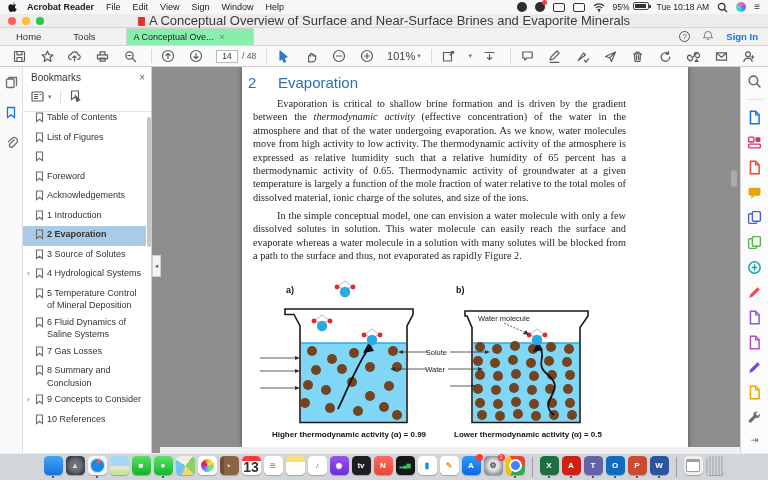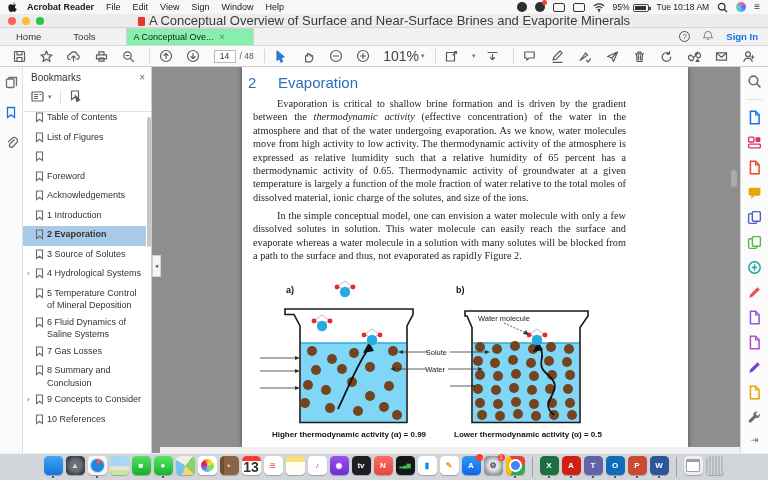--- a/index.html
+++ b/index.html
@@ -38,21 +38,21 @@
   .help-circ { width:11px; height:11px; border:1px solid #555; border-radius:50%; font-size:8px; color:#555; display:flex; align-items:center; justify-content:center; }
   .signin { color:#1473e6; font-weight:bold; font-size:9.5px; }
 
   
   #toolbar { position:absolute; top:46px; left:0; right:0; height:21px; background:#fafafa; border-bottom:1px solid #cdcdcd; display:flex; align-items:center; padding:0 12px; z-index:27; }
   .ti { width:15px; height:15px; display:flex; align-items:center; justify-content:center; margin-right:13px; }
   .ti svg { stroke:#5c5c5c; fill:none; stroke-width:1.2; stroke-linecap:round; stroke-linejoin:round; }
   .tdiv { width:1px; height:14px; background:#d8d8d8; margin:0 9px 0 0; }
   #page-input { width:22px; height:13px; border:1px solid #b9b9b9; font-size:8.5px; text-align:center; color:#333; margin-right:4px; background:#fff; }
   .pagetotal { font-size:8.5px; color:#555; margin-right:10px; white-space:nowrap; }
-  .zoomlabel { font-size:14px; color:#444; margin-right:2px; }
+  .zoomlabel { font-size:11px; color:#444; margin-right:2px; }
   .caret { font-size:7px; color:#777; margin-right:10px; }
   #toolbar .spacer { flex:1; }
 
   
   #main { position:absolute; top:67px; left:0; right:0; bottom:27px;padding-left:40px; }
   #leftstrip { position:absolute; left:0; top:0; bottom:0; width:23px; background:#fafafa; border-right:1px solid #e0e0e0; display:flex; flex-direction:column; align-items:center; padding-top:8px; gap:12px; }
   #leftstrip svg { stroke:#6e6e6e; fill:none; stroke-width:1.3; }
   #leftstrip .active svg { stroke:#1473e6; }
 
   #panel { position:absolute; left:23px; top:0; bottom:0; width:129px; background:#fff; border-right:1px solid #cfcfcf; }
@@ -149,21 +149,21 @@
       </span>
       <span style="display: inline-flex; align-items: center;">
         <i class="sc rect"></i>
       </span>
       <span style="display: inline-flex; align-items: center;">
         <svg width="12" height="10" viewBox="0 0 12 10">
           <path d="M1,4a7,7 0 0 1 10,0 M2.8,6a4.5,4.5 0 0 1 6.4,0 M4.6,8a2,2 0 0 1 2.8,0" stroke="#333" fill="none" stroke-width="1.2"></path>
           <circle cx="6" cy="9" r="0.9" fill="#333"></circle>
         </svg>
       </span>
-      <span style="display: inline-flex; align-items: flex-end;">95%<i class="batt"></i></span>
+      <span style="display: inline-flex; align-items: flex-start;">95%<i class="batt"></i></span>
       <span style="display: inline-flex; align-items: center;">Tue 10:18 AM</span>
       <span style="display: inline-flex; align-items: center;">
         <svg width="11" height="11" viewBox="0 0 11 11">
           <circle cx="4.7" cy="4.7" r="3.3" fill="none" stroke="#333" stroke-width="1.3"></circle>
           <path d="M7.2,7.2L10,10" stroke="#333" stroke-width="1.3"></path>
         </svg>
       </span>
       <span style="display: inline-flex; align-items: center;">
         <i class="sc siri"></i>
       </span>

